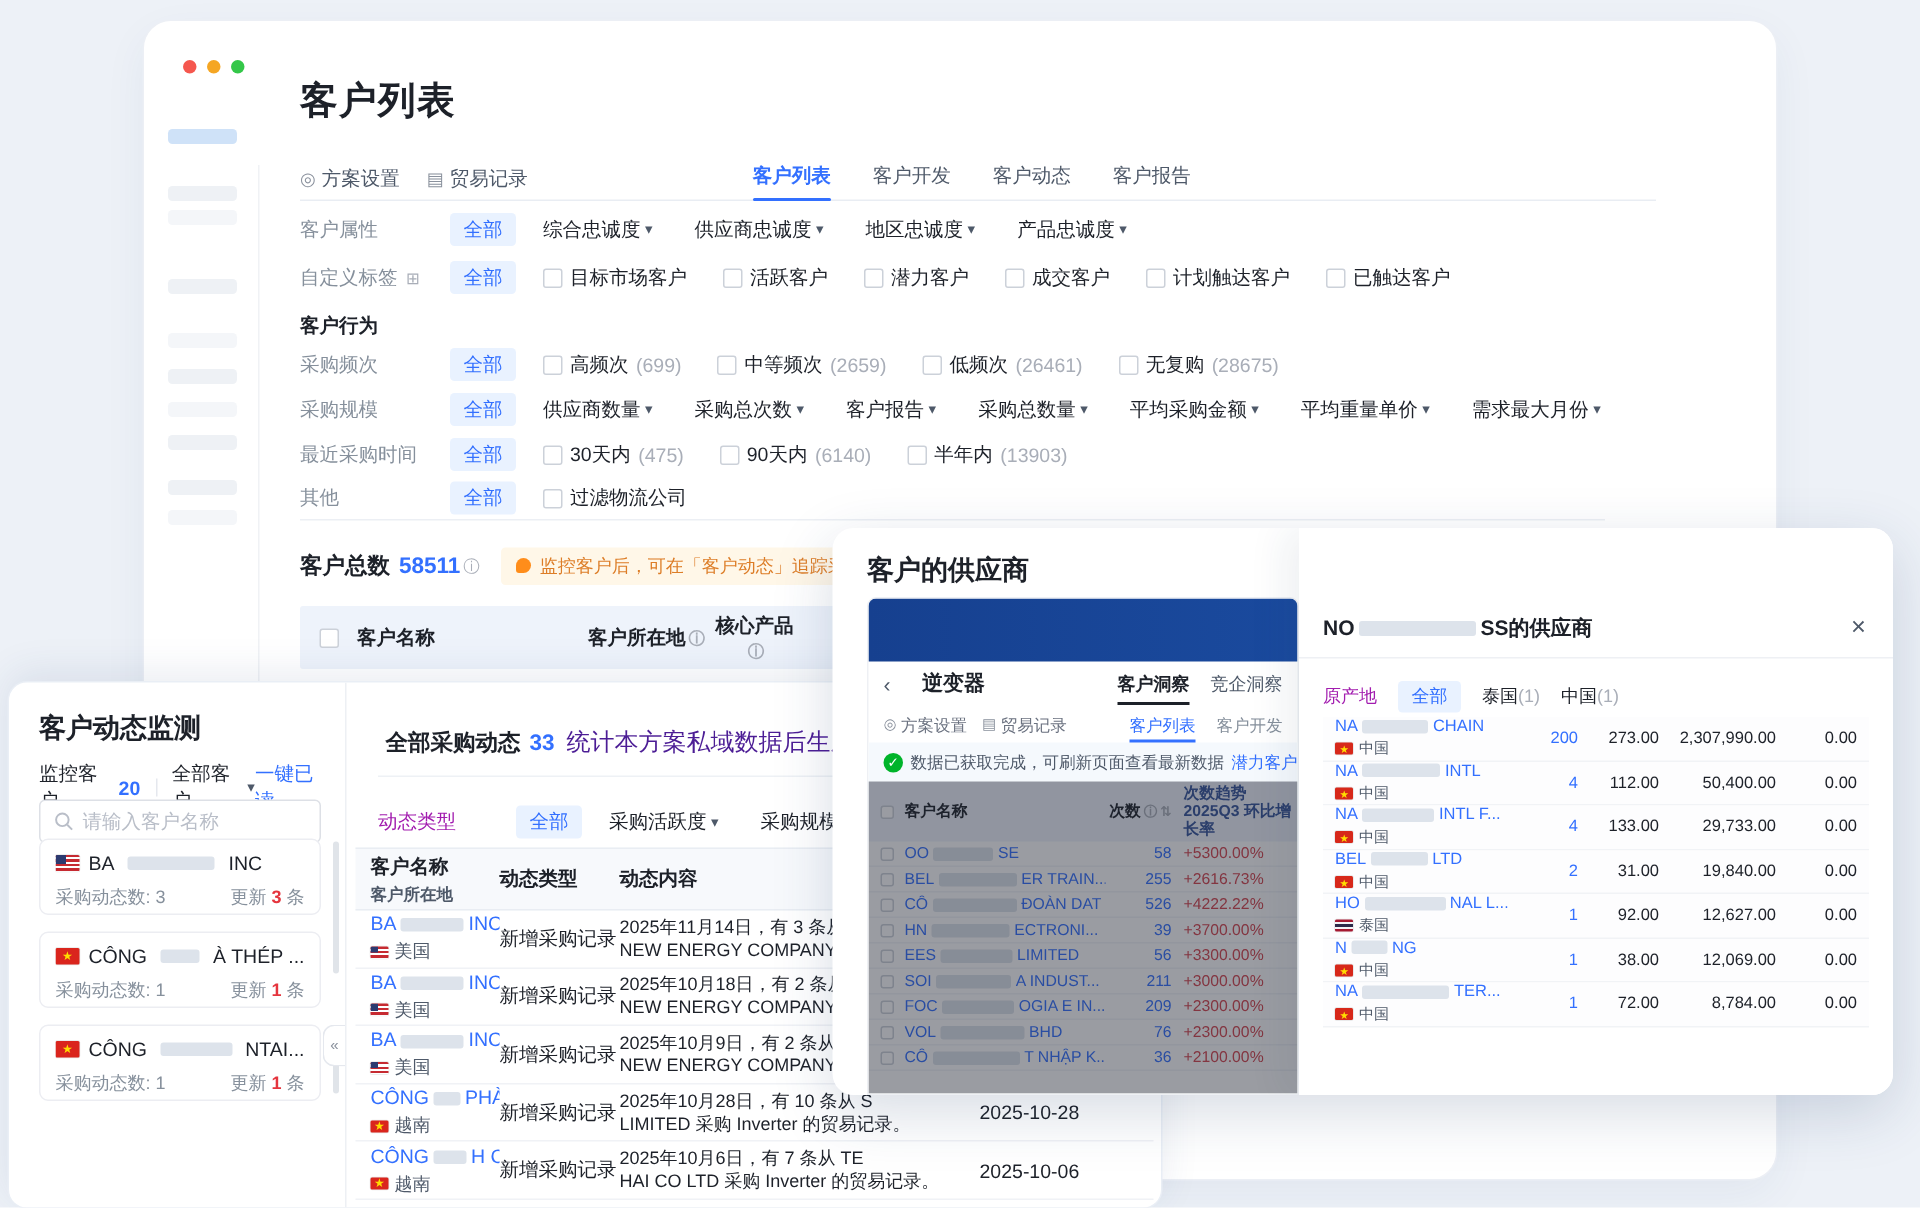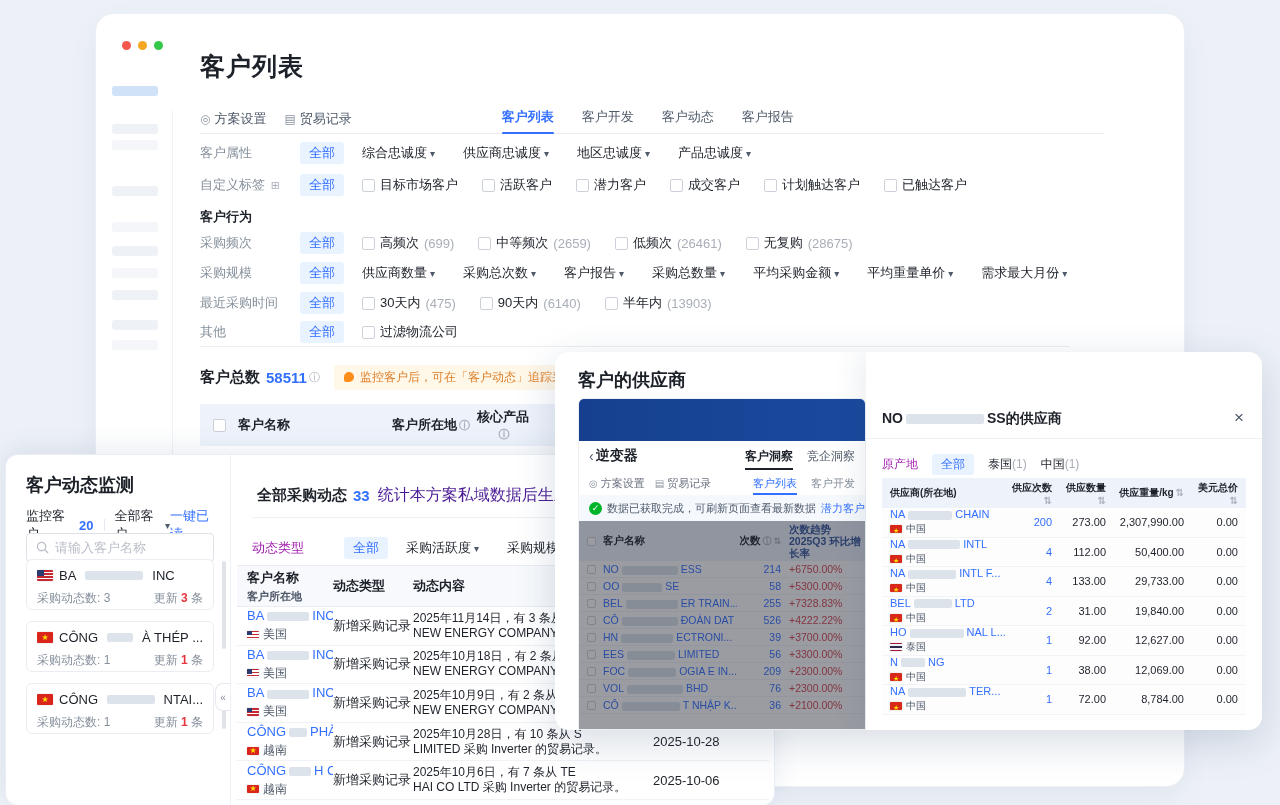--- a/index.html
+++ b/index.html
@@ -81,21 +81,21 @@
   .dn1{color:#3370ff;white-space:nowrap;overflow:hidden}
   .dn2{display:flex;align-items:center;gap:4px;font-size:12px;color:#4e5969;margin-top:3px}
   .dcl{font-size:12px;line-height:15px;white-space:nowrap;overflow:hidden}
   #collapse-tab{left:209px;top:228px;width:15px;height:28px;background:#fff;border:1px solid #e5e8ee;border-right:0;border-radius:8px 0 0 8px;display:flex;align-items:center;justify-content:center;color:#8a919d;font-size:10px;position:absolute}
   
   #supplier{left:555px;top:352px;width:707px;height:378px;background:#fff;border-radius:14px;box-shadow:0 12px 40px rgba(35,60,105,.18);z-index:30;overflow:hidden}
   #sup-title{left:23px;top:16px;font-size:18px;font-weight:bold}
   #mini{left:23px;top:46px;width:288px;height:332px;border:1px solid #eef0f4;border-radius:6px 6px 0 0;overflow:hidden;position:absolute;background:#fff}
   #mini-band{height:42px;background:linear-gradient(90deg,#16408f,#1a4a9e)}
   #mini-r1{height:30px;display:flex;align-items:center;padding:0 10px;font-size:14px}
-  #mini-r1 .ttl{font-weight:bold;margin-left:2px}
+  #mini-r1 .ttl{font-weight:bold;margin-left:21px}
   .minitab{font-size:12px;color:#4e5969;margin-left:14px;position:relative}
   .minitab.on1{color:#1d2129;font-weight:bold}
   .minitab.on1::after{content:"";position:absolute;left:0;right:0;bottom:-5px;height:2px;background:#1d2129}
   #mini-r2{height:24px;display:flex;align-items:center;padding:0 10px;font-size:11px;color:#6b7280}
   .minitab2{font-size:11px;color:#86909c;margin-left:14px;position:relative}
   .minitab2.on2{color:#3370ff}
   .minitab2.on2::after{content:"";position:absolute;left:0;right:0;bottom:-4px;height:2px;background:#3370ff}
   #mini-status{height:26px;background:#f5f9fd;display:flex;align-items:center;padding:0 10px;gap:5px;font-size:11px;color:#4e5969;white-space:nowrap}
   .okdot{width:13px;height:13px;border-radius:50%;background:#00b42a;color:#fff;font-size:9px;line-height:13px;text-align:center;flex:none}
   .sth{display:flex;align-items:center;height:40px;background:#eef3fb;font-size:10.5px;font-weight:bold}
@@ -545,39 +545,31 @@
       <span class="s-count"><span>次数</span><span class="info" style="font-size:9px">ⓘ</span><span class="sort" style="font-size:9px">⇅</span></span>
       <span class="s-trend">
           <div>次数趋势</div>
           <div>2025Q3 环比增长率</div>
         </span>
     </div>
     <div class="str">
         <span class="s-cb">
           <span class="cb"></span>
         </span>
-        <span class="s-name"><span>NO</span><span class="rd" style="width:56px"></span><span>ESS</span></span>
-        <span class="s-count">214</span>
-        <span class="s-trend">+6750.00%</span>
-      </div>
-    <div class="str">
-        <span class="s-cb">
-          <span class="cb"></span>
-        </span>
         <span class="s-name"><span>OO</span><span class="rd" style="width:40px"></span><span>SE</span></span>
         <span class="s-count">58</span>
         <span class="s-trend">+5300.00%</span>
       </div>
     <div class="str">
         <span class="s-cb">
           <span class="cb"></span>
         </span>
         <span class="s-name"><span>BEL</span><span class="rd" style="width:52px"></span><span>ER TRAIN...</span></span>
         <span class="s-count">255</span>
-        <span class="s-trend">+7328.83%</span>
+        <span class="s-trend">+2616.73%</span>
       </div>
     <div class="str">
         <span class="s-cb">
           <span class="cb"></span>
         </span>
         <span class="s-name"><span>CÔ</span><span class="rd" style="width:56px"></span><span>ĐOÀN DAT</span></span>
         <span class="s-count">526</span>
         <span class="s-trend">+4222.22%</span>
       </div>
     <div class="str">
@@ -588,20 +580,28 @@
         <span class="s-count">39</span>
         <span class="s-trend">+3700.00%</span>
       </div>
     <div class="str">
         <span class="s-cb">
           <span class="cb"></span>
         </span>
         <span class="s-name"><span>EES</span><span class="rd" style="width:48px"></span><span>LIMITED</span></span>
         <span class="s-count">56</span>
         <span class="s-trend">+3300.00%</span>
+      </div>
+    <div class="str">
+        <span class="s-cb">
+          <span class="cb"></span>
+        </span>
+        <span class="s-name"><span>SOI</span><span class="rd" style="width:50px"></span><span>A INDUST...</span></span>
+        <span class="s-count">211</span>
+        <span class="s-trend">+3000.00%</span>
       </div>
     <div class="str">
         <span class="s-cb">
           <span class="cb"></span>
         </span>
         <span class="s-name"><span>FOC</span><span class="rd" style="width:48px"></span><span>OGIA E IN...</span></span>
         <span class="s-count">209</span>
         <span class="s-trend">+2300.00%</span>
       </div>
     <div class="str">
@@ -627,27 +627,20 @@
     <div id="drawer-title" class="ab"><span>NO</span><span class="rd" style="width:78px;height:10px"></span><span>SS的供应商</span></div>
     <span id="drawer-close">×</span>
     <div id="drawer-line"></div>
     <div id="origin-row" class="ab flex">
       <span class="gray" style="margin-right:14px">原产地</span>
       <span class="chip" style="font-size:12px;margin-right:14px">全部</span>
       <span style="margin-right:14px"><span>泰国</span><span class="cnt">(1)</span></span>
       <span><span>中国</span><span class="cnt">(1)</span></span>
     </div>
     <div id="sup-table">
-      <div class="uth">
-        <span class="u-name">供应商(所在地)</span>
-        <span class="u-times"><span>供应次数</span><span class="sort">⇅</span></span>
-        <span class="u-qty"><span>供应数量</span><span class="sort">⇅</span></span>
-        <span class="u-wt"><span>供应重量/kg</span><span class="sort">⇅</span></span>
-        <span class="u-usd"><span>美元总价</span><span class="sort">⇅</span></span>
-      </div>
       <div class="utr">
         <span class="u-name">
             <div class="un1"><span>NA</span><span class="rd" style="width:44px"></span><span>CHAIN</span></div>
             <div class="un2">
               <span class="flag sm" data-flag="cn"></span>
               <span>中国</span>
             </div>
           </span>
         <span class="u-times numb">200</span>
           <span class="u-qty num">273.00</span>

